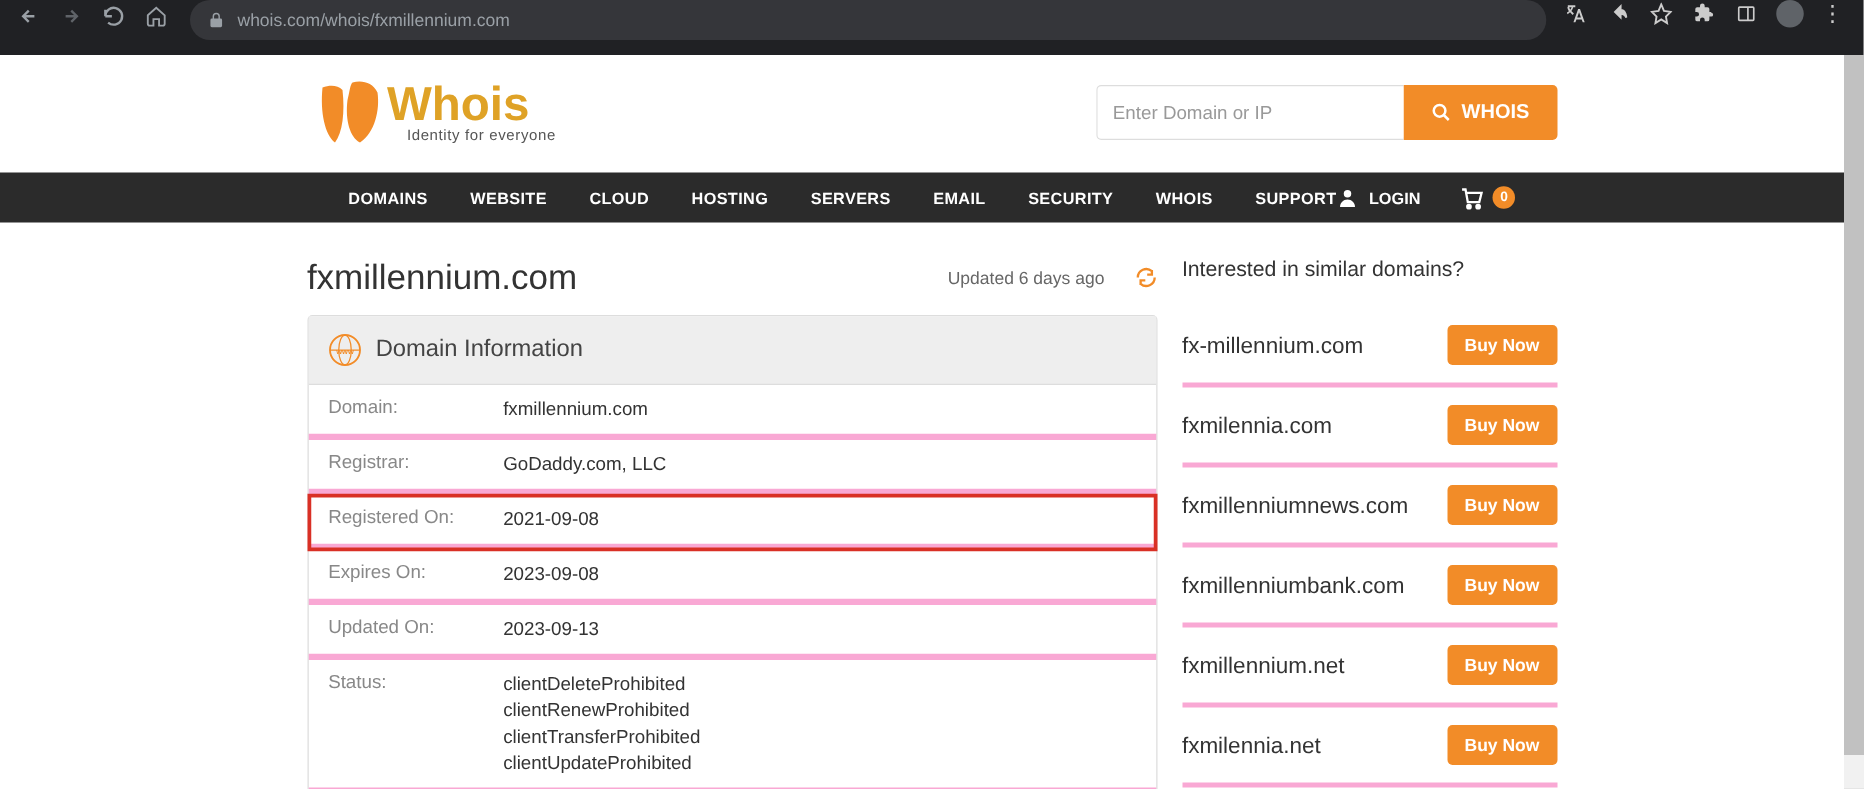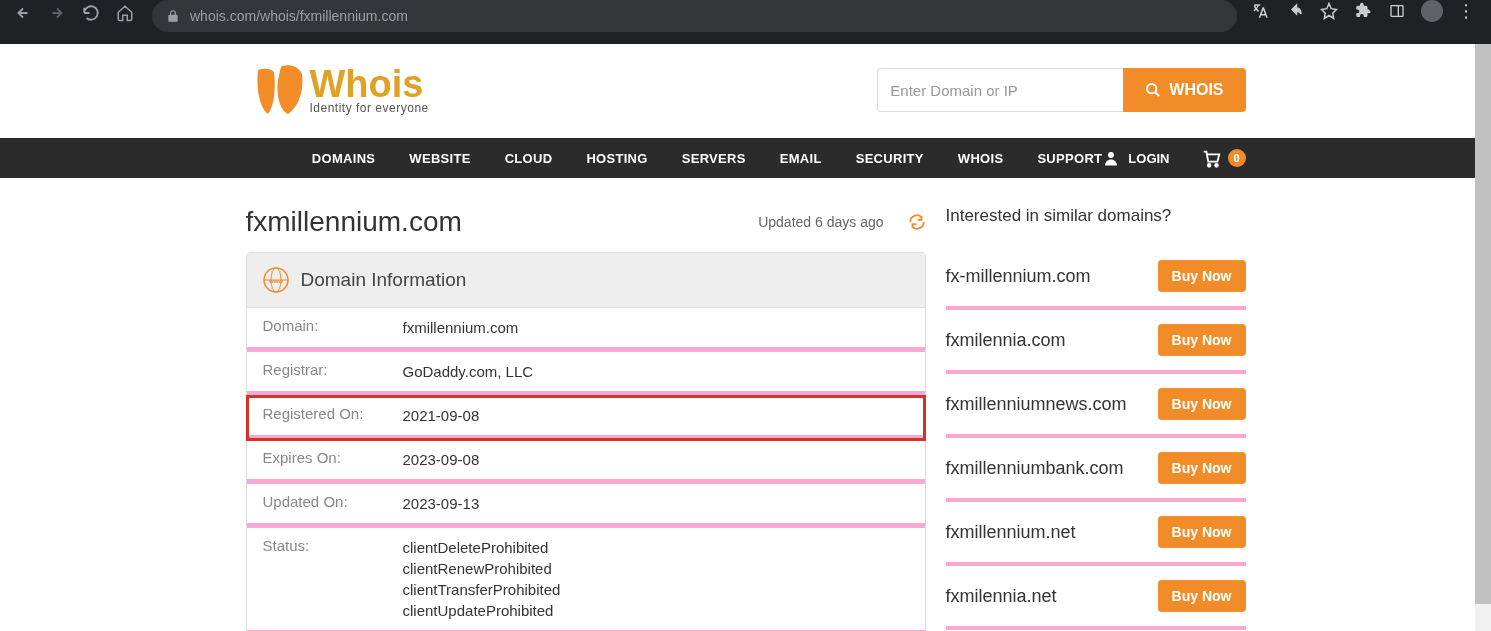--- a/index.html
+++ b/index.html
@@ -16,30 +16,30 @@
   .profile-ic { background:#5f6368; border-radius:50%; width:22px; height:22px; }
   .menu-dots { color:#ccc; font-size:18px; }
   
   
   .page { background: #fff; }
   .top-header { max-width: 1000px; margin: 0 auto; display: flex; align-items: center; justify-content: space-between; padding: 16px 0 18px; }
   .logo-wrap { display: flex; align-items: center; gap: 4px; }
   .logo-mark { width: 60px; height: 60px; }
   .logo-text { display:flex; flex-direction:column; }
   .logo-title { font-size: 38px; font-weight: 700; color: #dfa226; letter-spacing: 0px; line-height: 1; }
-  .logo-sub { font-size: 12px; color: #555; letter-spacing: 0.5px; margin-top: -2px; }
+  .logo-sub { font-size: 12px; color: #555; letter-spacing: 0.5px; margin-top: -2px; margin-left: 16px; }
   
   .search-wrap { display: flex; }
   .search-input { width: 246px; height: 44px; border: 1px solid #ddd; border-right: none; border-radius: 4px 0 0 4px; padding: 0 12px; font-size: 15px; color: #333; outline: none; margin-left: 36px; }
   .search-input::placeholder { color: #999; }
   .search-btn { background: #f28c28; color: #fff; border: none; border-radius: 0 4px 4px 0; height: 44px; padding: 0 22px; font-size: 16px; font-weight: 700; display: flex; align-items: center; gap: 8px; cursor: pointer; }
   
   
   .nav-bar { background: #2b2b2b; height: 40px; }
-  .nav-inner { max-width: 1000px; margin: 0 auto; display: flex; align-items: center; height: 100%; justify-content: flex-end; }
+  .nav-inner { max-width: 1000px; margin: 0 auto; display: flex; align-items: center; height: 100%; justify-content: center; }
   .nav-links { display: flex; gap: 34px; }
   .nav-link { color: #fff; font-size: 13px; font-weight: 700; cursor: pointer; letter-spacing: 0.3px; }
   .nav-right { display: flex; align-items: center; gap: 30px; }
   .login-wrap { display: flex; align-items: center; gap: 8px; color: #fff; font-weight: 700; font-size: 13px; cursor: pointer; }
   .cart-wrap { display: flex; align-items: center; gap: 6px; cursor: pointer; }
   .cart-badge { background: #f28c28; color: #fff; border-radius: 50%; width: 18px; height: 18px; font-size: 11px; font-weight: 700; display: flex; align-items: center; justify-content: center; }
   
   
   .content { max-width: 1000px; margin: 0 auto; display: flex; gap: 20px; padding: 28px 0 0; }
   .main-col { flex: 1; }

